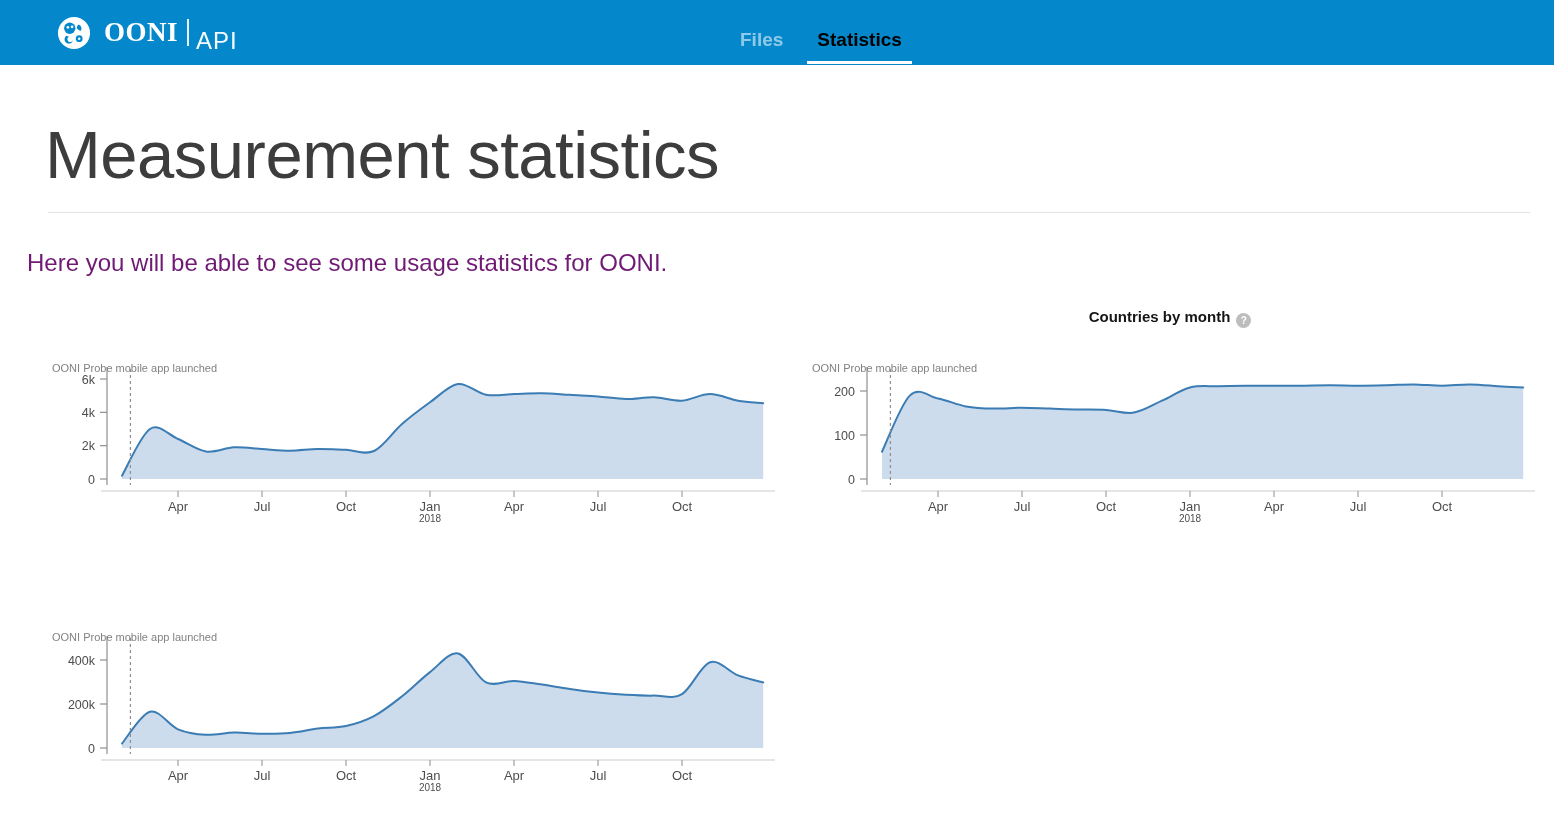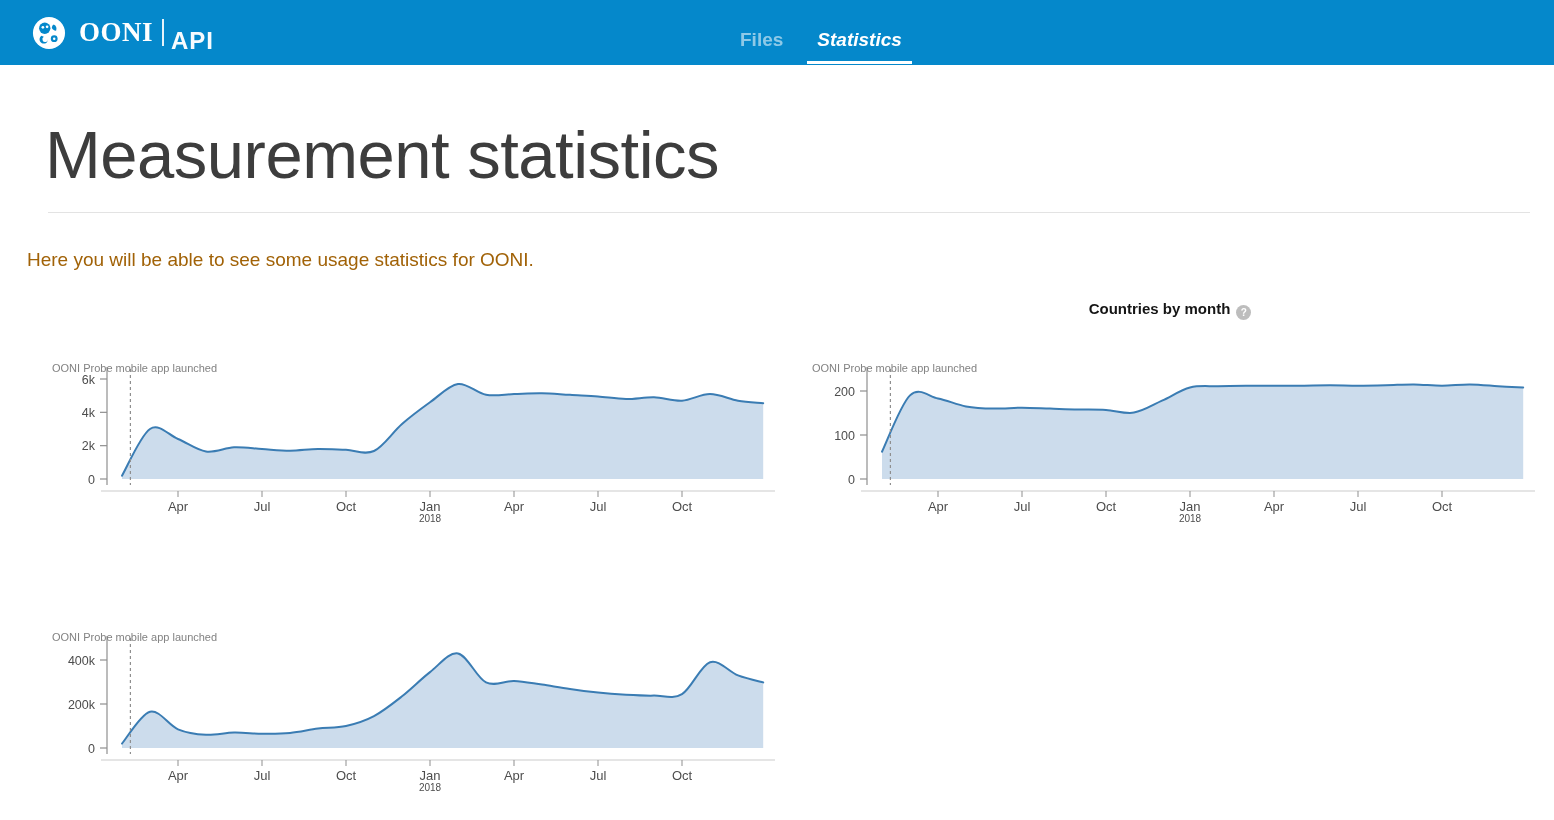--- a/index.html
+++ b/index.html
@@ -2,45 +2,45 @@
 <html><head>
 <meta charset="utf-8">
 <style>
   * { box-sizing: border-box; }
   html,body { margin:0; padding:0; background:#fff; }
   body { font-family:"Liberation Sans", sans-serif; }
   .page { position:relative; width:1554px; height:820px; background:#ffffff; overflow:hidden; }
 
   
   .topbar { position:absolute; left:0; top:0; width:100%; height:65px; background:#0588cb; }
-  .brand { position:absolute; left:32px; top:0; height:65px; display:flex; align-items:center; color:#fff; cursor:pointer; }
+  .brand { position:absolute; left:57px; top:0; height:65px; display:flex; align-items:center; color:#fff; cursor:pointer; }
   .logo-circle { width:34px; height:34px; margin-right:13px; display:block; }
   .brand-name { font-family:"Liberation Serif", serif; font-weight:700; font-size:27px; letter-spacing:.5px; }
   .brand-divider { width:2px; height:27px; background:rgba(255,255,255,.9); margin:0 7px 0 9px; }
-  .brand-suffix { font-size:24px; font-weight:700; letter-spacing:1px; color:rgba(255,255,255,.97);margin-top:16px; }
+  .brand-suffix { font-size:24px; font-weight:400; letter-spacing:1px; color:rgba(255,255,255,.97);margin-top:16px; }
 
   .nav { position:absolute; left:730px; top:0; height:80px; display:flex; gap:14px;justify-content:flex-end; }
   .nav-item { position:relative; display:flex; align-items:center; padding:0 10px; height:100%;
               color:rgba(255,255,255,.55); font-size:19px; font-weight:700; cursor:pointer; text-decoration:none; }
-  .nav-item.active { color:#ffffff;font-style:italic; }
+  .nav-item.active { color:#000000; }
   .nav-item.active::after { content:""; position:absolute; left:0; right:0; bottom:16px; height:3px; background:#fff; }
 
   
   .page-title { position:absolute; left:45px; top:116px; margin:0; font-size:67px; font-weight:300;
                 color:#3d3d3d; letter-spacing:-.5px; }
   .rule { position:absolute; left:48px; right:24px; top:212px; height:0; border-top:1px solid #e3e3e3; }
-  .intro { position:absolute; left:27px; top:249px; margin:0; font-size:19px; color:#a16207; }
+  .intro { position:absolute; left:27px; top:249px; margin:0; font-size:24px; color:#701a75; }
 
   
   .chart-title { position:absolute; width:740px; text-align:center; font-size:15px; font-weight:700; color:#151515; }
   .chart-title .help { display:inline-block; width:15px; height:15px; line-height:15px; border-radius:50%;
                        background:#bdbdbd; color:#fff; font-size:10px; font-weight:700; text-align:center;
                        margin-left:6px; vertical-align:-2px; cursor:pointer; }
   .c1t { left:40px;  top:299px; }
-  .c2t { left:800px; top:300px; }
+  .c2t { left:800px; top:308px; }
   .c3t { left:40px;  top:567px; }
   .chart-canvas { position:absolute; width:740px; height:180px; }
   .c1 { left:40px;  top:358px; }
   .c2 { left:800px; top:358px; }
   .c3 { left:40px;  top:627px; }
   svg text { font-family:"Liberation Sans", sans-serif; }
 </style>
 </head>
 <body>
 

